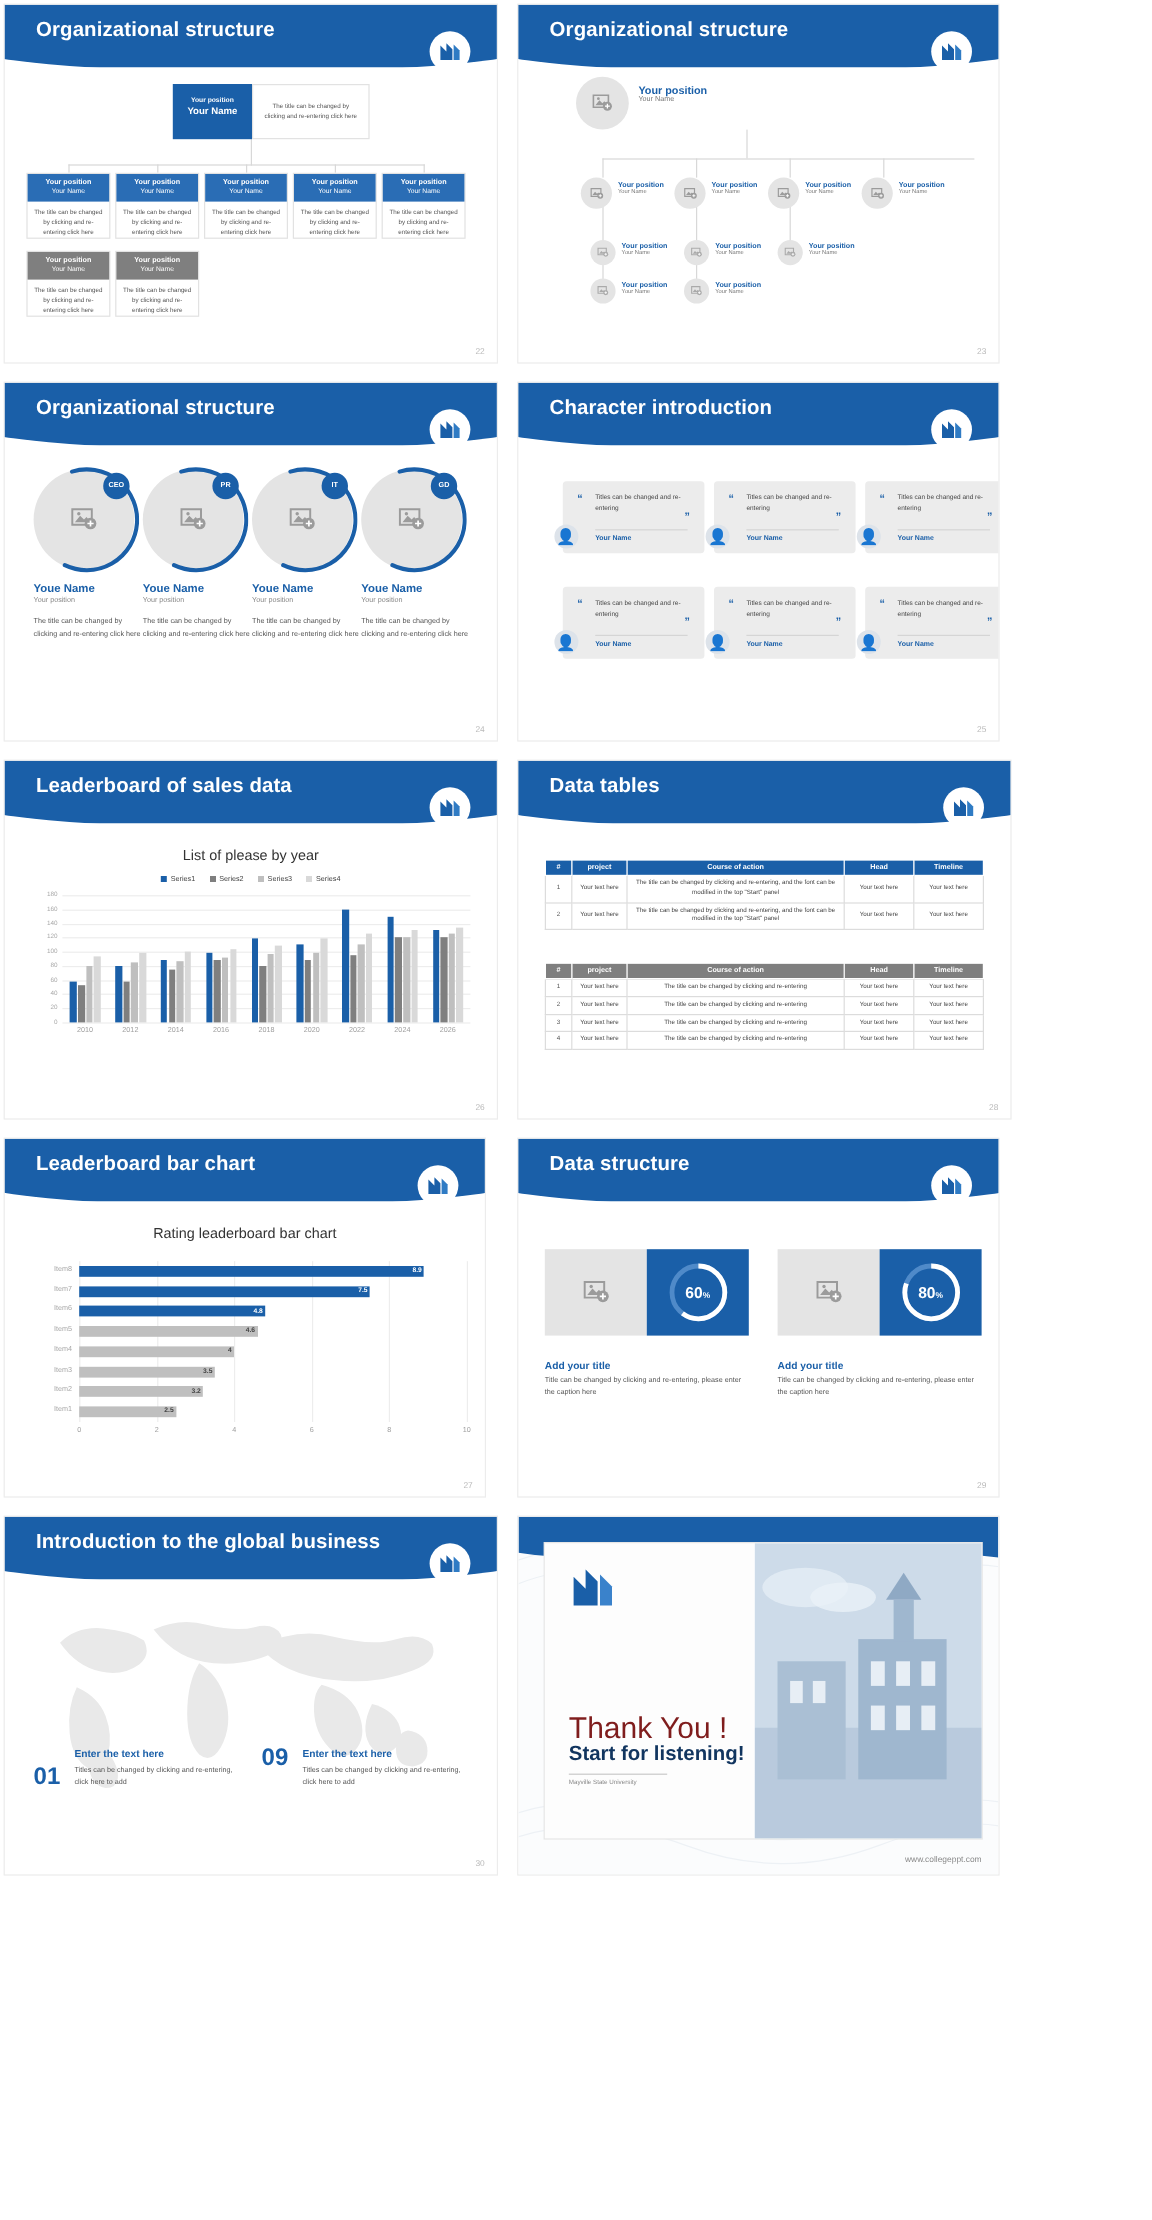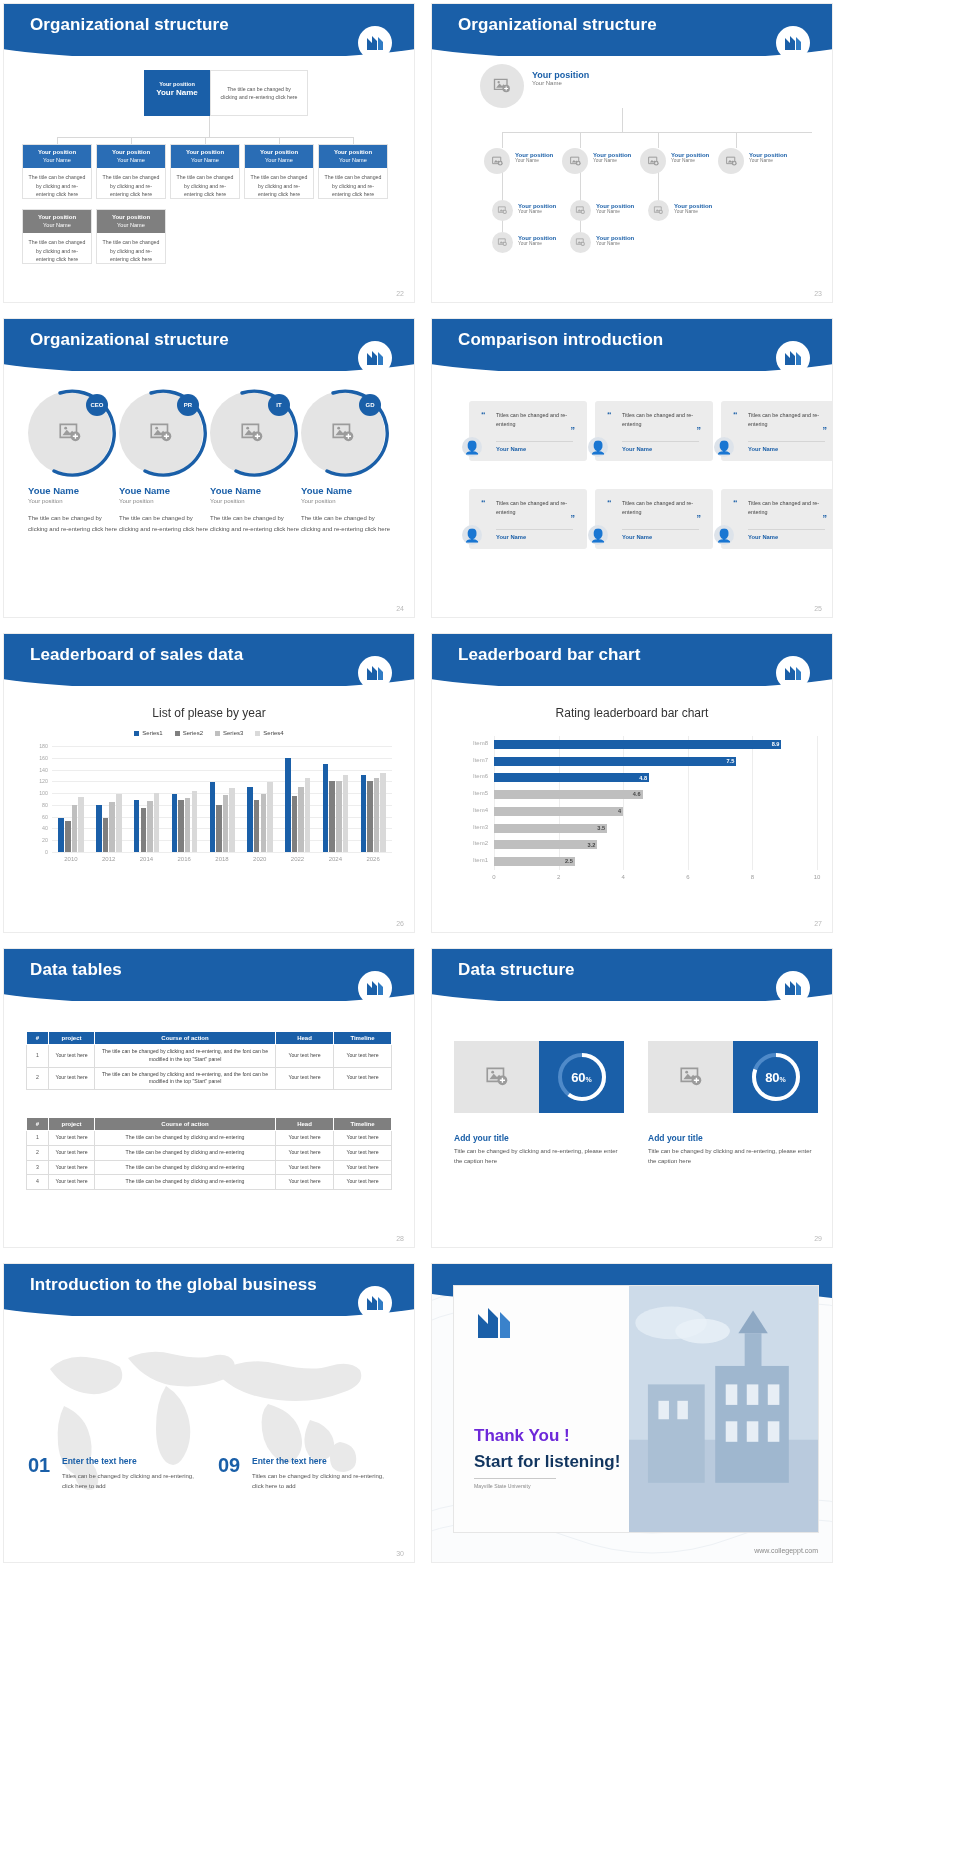--- a/index.html
+++ b/index.html
@@ -76,21 +76,21 @@
   .imgbox { position:absolute; background:#e4e4e4; display:flex; align-items:center; justify-content:center; }
   .bluebox { position:absolute; background:#1a5fa8; display:flex; align-items:center; justify-content:center; }
   .addtitle { position:absolute; color:#1a5fa8; font-weight:bold; font-size:8.5px; }
   .addcap { position:absolute; font-size:6px; color:#555; line-height:1.6; }
   
   .numbig { position:absolute; color:#1a5fa8; font-weight:bold; font-size:20px; }
   .gtitle { position:absolute; color:#1a5fa8; font-weight:bold; font-size:8.5px; }
   .gtxt { position:absolute; font-size:6px; color:#555; line-height:1.6; }
   .tyinner { position:absolute; left:22px; top:22px; right:14px; bottom:30px; background:#fdfdfd; box-shadow:0 0 0 1px #e6e6e6; overflow:hidden; }
   .tyimg { position:absolute; right:0; top:0; bottom:0; width:52%; background:linear-gradient(160deg,#dce7f2 0%,#cfdcea 45%,#b9ccdf 100%); }
-  .thankbig { position:absolute; color:#6d28d9; font-weight:bold; font-size:17px; }
+  .thankbig { position:absolute; color:#7f1d1d; font-weight:normal; font-size:25px; }
   .thanksub { position:absolute; color:#11355f; font-weight:bold; font-size:17px; }
   .tyuni { position:absolute; font-size:5.2px; color:#888; }
   .footurl { position:absolute; right:14px; bottom:8px; font-size:7px; color:#8a8a8a; }
 </style>
 </head>
 <body>
 
 <div class="deck">
 
   <div class="slide">
@@ -433,21 +433,21 @@
       <div class="small" style="margin-top:9px;font-size:6px;line-height:1.85;">The title can be changed by clicking and re-entering click here</div>
     </div>
 
     <div class="pnum">24</div>
   </div>
 
   <div class="slide right">
     <div class="band">
         <div class="fill2"></div>
       </div>
-    <div class="stitle">Comparison introduction</div>
+    <div class="stitle">Character introduction</div>
     <div class="logo">
       <div class="circ"></div>
       <svg width="34" height="34" viewBox="0 0 34 34" style="position:absolute;left:0;top:0">
         <path d="M9 24 L9 12 L14 17 L14 10 L19 15 L19 24 Z" fill="#1a5fa8"></path>
         <path d="M20 24 L20 11 L25 16 L25 24 Z" fill="#2f7bc4"></path>
       </svg>
     </div>
 
     <div class="qcard" style="left:37px;top:82px;width:118px;height:60px;">
       <div style="position:absolute;left:12px;top:9px;" class="qmark">“</div>
@@ -589,20 +589,113 @@
         <div class="xtick" style="left: 284.444px; width: 37.7778px; top: 110px;">2024</div>
         <div class="bar" style="left: 328.644px; width: 5.47778px; height: 76.5556px; bottom: 14px; background: rgb(26, 95, 168);"></div>
         <div class="bar" style="left: 335.256px; width: 5.47778px; height: 70.6667px; bottom: 14px; background: rgb(127, 127, 127);"></div>
         <div class="bar" style="left: 341.867px; width: 5.47778px; height: 73.6111px; bottom: 14px; background: rgb(191, 191, 191);"></div>
         <div class="bar" style="left: 348.478px; width: 5.47778px; height: 79.5px; bottom: 14px; background: rgb(217, 217, 217);"></div>
         <div class="xtick" style="left: 322.222px; width: 37.7778px; top: 110px;">2026</div>
       </div>
     <div class="pnum">26</div>
   </div>
 
+  <div class="slide">
+    <div class="band">
+        <div class="fill2"></div>
+      </div>
+    <div class="stitle">Data tables</div>
+    <div class="logo">
+      <div class="circ"></div>
+      <svg width="34" height="34" viewBox="0 0 34 34" style="position:absolute;left:0;top:0">
+        <path d="M9 24 L9 12 L14 17 L14 10 L19 15 L19 24 Z" fill="#1a5fa8"></path>
+        <path d="M20 24 L20 11 L25 16 L25 24 Z" fill="#2f7bc4"></path>
+      </svg>
+    </div>
+    <table class="dt" id="dt1" style="left:22px;top:82px;width:366px;">
+        <colgroup>
+          <col style="width:22px">
+          <col style="width:46px">
+          <col style="width:auto">
+          <col style="width:58px">
+          <col style="width:58px">
+        </colgroup>
+        <tbody>
+          <tr>
+            <th>#</th>
+            <th>project</th>
+            <th>Course of action</th>
+            <th>Head</th>
+            <th>Timeline</th>
+          </tr>
+          <tr>
+            <td class="idx">1</td>
+            <td class="">Your text here</td>
+            <td class="">The title can be changed by clicking and re-entering, and the font can be modified in the top "Start" panel</td>
+            <td class="">Your text here</td>
+            <td class="">Your text here</td>
+          </tr>
+          <tr>
+            <td class="idx">2</td>
+            <td class="">Your text here</td>
+            <td class="">The title can be changed by clicking and re-entering, and the font can be modified in the top "Start" panel</td>
+            <td class="">Your text here</td>
+            <td class="">Your text here</td>
+          </tr>
+        </tbody>
+      </table>
+    <table class="dt grey" id="dt2" style="left:22px;top:168px;width:366px;">
+        <colgroup>
+          <col style="width:22px">
+          <col style="width:46px">
+          <col style="width:auto">
+          <col style="width:58px">
+          <col style="width:58px">
+        </colgroup>
+        <tbody>
+          <tr>
+            <th>#</th>
+            <th>project</th>
+            <th>Course of action</th>
+            <th>Head</th>
+            <th>Timeline</th>
+          </tr>
+          <tr>
+            <td class="idx">1</td>
+            <td class="">Your text here</td>
+            <td class="">The title can be changed by clicking and re-entering</td>
+            <td class="">Your text here</td>
+            <td class="">Your text here</td>
+          </tr>
+          <tr>
+            <td class="idx">2</td>
+            <td class="">Your text here</td>
+            <td class="">The title can be changed by clicking and re-entering</td>
+            <td class="">Your text here</td>
+            <td class="">Your text here</td>
+          </tr>
+          <tr>
+            <td class="idx">3</td>
+            <td class="">Your text here</td>
+            <td class="">The title can be changed by clicking and re-entering</td>
+            <td class="">Your text here</td>
+            <td class="">Your text here</td>
+          </tr>
+          <tr>
+            <td class="idx">4</td>
+            <td class="">Your text here</td>
+            <td class="">The title can be changed by clicking and re-entering</td>
+            <td class="">Your text here</td>
+            <td class="">Your text here</td>
+          </tr>
+        </tbody>
+      </table>
+    <div class="pnum">28</div>
+  </div>
+
   <div class="slide right">
     <div class="band">
         <div class="fill2"></div>
       </div>
     <div class="stitle">Leaderboard bar chart</div>
     <div class="logo">
       <div class="circ"></div>
       <svg width="34" height="34" viewBox="0 0 34 34" style="position:absolute;left:0;top:0">
         <path d="M9 24 L9 12 L14 17 L14 10 L19 15 L19 24 Z" fill="#1a5fa8"></path>
         <path d="M20 24 L20 11 L25 16 L25 24 Z" fill="#2f7bc4"></path>
@@ -643,113 +736,20 @@
         <div class="lbl" style="left: 0px; top: 104.375px;">Item2</div>
         <div class="hbar" style="left: 32px; top: 104.375px; width: 103.36px; background: rgb(191, 191, 191);"></div>
         <div class="hval" style="left: 119.36px; top: 105.575px; width: 14px; text-align: right; color: rgb(68, 68, 68);">3.2</div>
         <div class="lbl" style="left: 0px; top: 121.125px;">Item1</div>
         <div class="hbar" style="left: 32px; top: 121.125px; width: 80.75px; background: rgb(191, 191, 191);"></div>
         <div class="hval" style="left: 96.75px; top: 122.325px; width: 14px; text-align: right; color: rgb(68, 68, 68);">2.5</div>
       </div>
     <div class="pnum">27</div>
   </div>
 
-  <div class="slide">
-    <div class="band">
-        <div class="fill2"></div>
-      </div>
-    <div class="stitle">Data tables</div>
-    <div class="logo">
-      <div class="circ"></div>
-      <svg width="34" height="34" viewBox="0 0 34 34" style="position:absolute;left:0;top:0">
-        <path d="M9 24 L9 12 L14 17 L14 10 L19 15 L19 24 Z" fill="#1a5fa8"></path>
-        <path d="M20 24 L20 11 L25 16 L25 24 Z" fill="#2f7bc4"></path>
-      </svg>
-    </div>
-    <table class="dt" id="dt1" style="left:22px;top:82px;width:366px;">
-        <colgroup>
-          <col style="width:22px">
-          <col style="width:46px">
-          <col style="width:auto">
-          <col style="width:58px">
-          <col style="width:58px">
-        </colgroup>
-        <tbody>
-          <tr>
-            <th>#</th>
-            <th>project</th>
-            <th>Course of action</th>
-            <th>Head</th>
-            <th>Timeline</th>
-          </tr>
-          <tr>
-            <td class="idx">1</td>
-            <td class="">Your text here</td>
-            <td class="">The title can be changed by clicking and re-entering, and the font can be modified in the top "Start" panel</td>
-            <td class="">Your text here</td>
-            <td class="">Your text here</td>
-          </tr>
-          <tr>
-            <td class="idx">2</td>
-            <td class="">Your text here</td>
-            <td class="">The title can be changed by clicking and re-entering, and the font can be modified in the top "Start" panel</td>
-            <td class="">Your text here</td>
-            <td class="">Your text here</td>
-          </tr>
-        </tbody>
-      </table>
-    <table class="dt grey" id="dt2" style="left:22px;top:168px;width:366px;">
-        <colgroup>
-          <col style="width:22px">
-          <col style="width:46px">
-          <col style="width:auto">
-          <col style="width:58px">
-          <col style="width:58px">
-        </colgroup>
-        <tbody>
-          <tr>
-            <th>#</th>
-            <th>project</th>
-            <th>Course of action</th>
-            <th>Head</th>
-            <th>Timeline</th>
-          </tr>
-          <tr>
-            <td class="idx">1</td>
-            <td class="">Your text here</td>
-            <td class="">The title can be changed by clicking and re-entering</td>
-            <td class="">Your text here</td>
-            <td class="">Your text here</td>
-          </tr>
-          <tr>
-            <td class="idx">2</td>
-            <td class="">Your text here</td>
-            <td class="">The title can be changed by clicking and re-entering</td>
-            <td class="">Your text here</td>
-            <td class="">Your text here</td>
-          </tr>
-          <tr>
-            <td class="idx">3</td>
-            <td class="">Your text here</td>
-            <td class="">The title can be changed by clicking and re-entering</td>
-            <td class="">Your text here</td>
-            <td class="">Your text here</td>
-          </tr>
-          <tr>
-            <td class="idx">4</td>
-            <td class="">Your text here</td>
-            <td class="">The title can be changed by clicking and re-entering</td>
-            <td class="">Your text here</td>
-            <td class="">Your text here</td>
-          </tr>
-        </tbody>
-      </table>
-    <div class="pnum">28</div>
-  </div>
-
   <div class="slide right">
     <div class="band">
         <div class="fill2"></div>
       </div>
     <div class="stitle">Data structure</div>
     <div class="logo">
       <div class="circ"></div>
       <svg width="34" height="34" viewBox="0 0 34 34" style="position:absolute;left:0;top:0">
         <path d="M9 24 L9 12 L14 17 L14 10 L19 15 L19 24 Z" fill="#1a5fa8"></path>
         <path d="M20 24 L20 11 L25 16 L25 24 Z" fill="#2f7bc4"></path>
@@ -822,21 +822,21 @@
         <path d="M108 34 q22-10 44-4 26 6 40 2 16-4 22 6 4 12 -12 18 -20 8 -44 6 -30-2 -50-28z"></path>
         <path d="M146 62 q16 10 22 30 6 22 -4 40 -8 14 -18 6 -10-10 -10-34 0-26 10-42z"></path>
         <path d="M196 48 q32-16 62-8 34 8 52 2 20-6 30 4 6 14 -16 22 -30 12 -66 8 -42-4 -62-28z"></path>
         <path d="M248 80 q22 6 30 22 8 18 0 30 -8 12 -20 4 -14-12 -16-30 -2-18 6-26z"></path>
         <path d="M290 96 q16 4 22 16 6 14 -4 22 -12 8 -20-4 -8-14 2-34z"></path>
         <path d="M320 118 q14 2 16 14 2 14 -12 16 -14 0 -14-14 0-14 10-16z"></path>
         <path d="M60 130 q14 6 18 22 2 14 -10 14 -12-2 -14-18 -2-16 6-18z"></path>
       </g>
     </svg>
 
-    <div class="numbig" style="left:24px;top:190px;">01</div>
+    <div class="numbig" style="left:24px;top:206px;">01</div>
     <div class="gtitle" style="left:58px;top:192px;">Enter the text here</div>
     <div class="gtxt" style="left:58px;top:208px;width:145px;">Titles can be changed by clicking and re-entering, click here to add</div>
 
     <div class="numbig" style="left:214px;top:190px;">09</div>
     <div class="gtitle" style="left:248px;top:192px;">Enter the text here</div>
     <div class="gtxt" style="left:248px;top:208px;width:145px;">Titles can be changed by clicking and re-entering, click here to add</div>
 
     <div class="pnum">30</div>
   </div>
 

